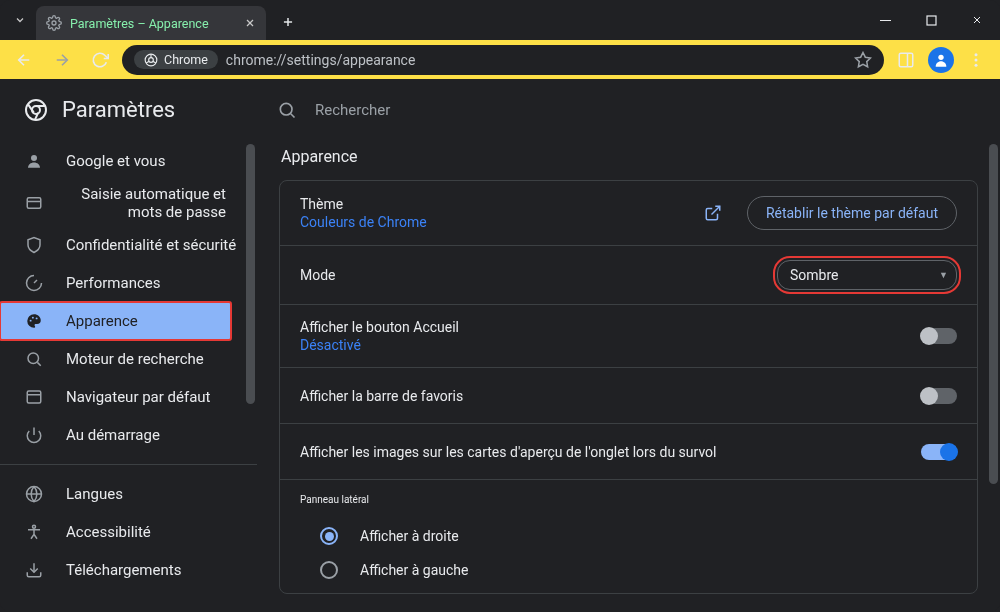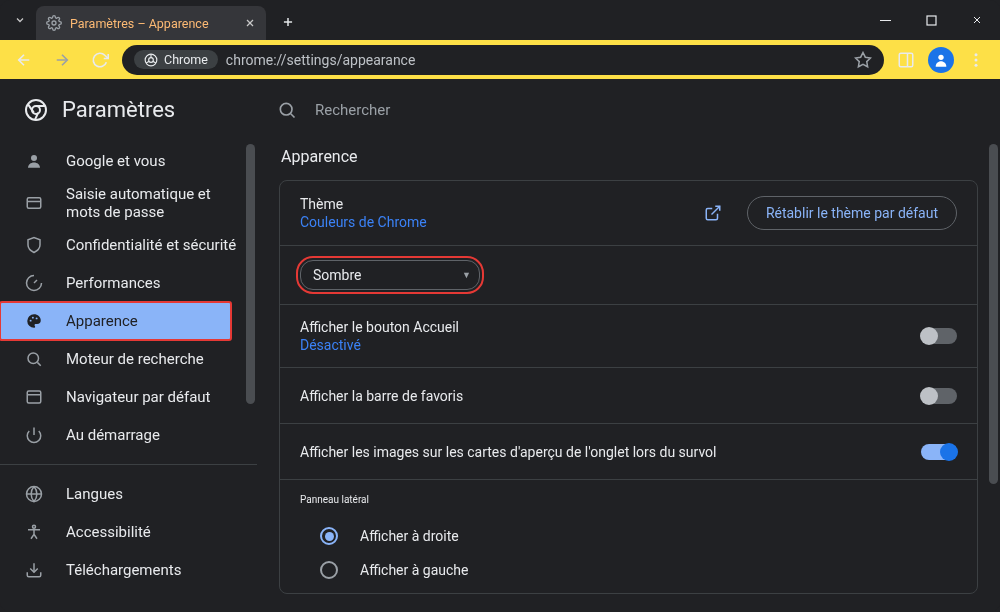--- a/index.html
+++ b/index.html
@@ -3,21 +3,21 @@
 <meta charset="utf-8">
 <style>
   * { box-sizing: border-box; margin: 0; padding: 0; font-family: "Segoe UI", Roboto, Arial, sans-serif; }
   body { background: #202124; color: #e8eaed; width: 1000px; height: 612px; overflow: hidden; border-radius: 10px; }
   
   
   .titlebar { height: 40px; background: #202124; display: flex; align-items: center; padding-left: 8px; }
   .tab-dropdown { width: 24px; height: 24px; display:flex; align-items:center; justify-content:center; color:#c8c8c8; margin-right:4px; }
   .tab { background: #35363a; height: 34px; display: flex; align-items: center; padding: 0 10px; border-radius: 8px 8px 0 0; gap: 8px; min-width: 230px; margin-top:6px;}
   .tab .favicon { color: #9aa0a6; display:flex; }
-  .tab .tab-title { font-size: 12.5px; color: #fdba74; flex:1;}
+  .tab .tab-title { font-size: 12.5px; color: #86efac; flex:1;}
   .tab .tab-close { color:#c8c8c8; font-size:13px; }
   .new-tab { width: 28px; height: 28px; display:flex; align-items:center; justify-content:center; color:#e8eaed; margin-left:8px; margin-top:4px;}
   .window-controls { margin-left:auto; display:flex; }
   .window-controls .wc { width:46px; height:40px; display:flex; align-items:center; justify-content:center; color:#e8eaed; }
 
   
   .toolbar { height: 40px; background: #fde047; display:flex; align-items:center; padding: 0 8px; gap:6px; border-bottom:1px solid #202124;}
   .nav-btn { width:32px; height:32px; display:flex; align-items:center; justify-content:center; color:#9aa0a6; border-radius:50%; }
   .nav-btn.enabled { color:#e8eaed; }
   .addr { flex:1; height:30px; background:#202124; border-radius:15px; display:flex; align-items:center; padding:0 12px; gap:8px; color:#9aa0a6; font-size:14px;}
@@ -29,21 +29,21 @@
 
   
   .page { display:flex; height:calc(612px - 80px); background:#202124;}
   .sidebar { width:257px; display:flex; flex-direction:column; border-right:0; position:relative;}
   .sidebar-header { height:59px; display:flex; align-items:center; padding-left:24px; gap:14px; font-size:22px; color:#e8eaed; font-weight:400;}
   .sidebar-scroll { flex:1; overflow:hidden; padding-top:3px; position:relative;}
   .sidebar-scrollbar { position:absolute; right:0; top:62px; width:13px; bottom:0; background:transparent;}
   .sidebar-scrollbar .thumb { position:absolute; right:2px; top:2px; width:9px; height:260px; background:#4a4d51; border-radius:5px;}
   .nav-item { height:38px; display:flex; align-items:center; padding-left:24px; gap:22px; color:#e8eaed; font-size:15px; border-radius: 0 19px 19px 0; margin-right:16px; cursor:pointer; position:relative;}
   .nav-item .ic { width:20px; display:flex; justify-content:center; color:#9aa0a6;}
-  .nav-item.two-line { height:46px; }
+  .nav-item.two-line { height:46px;text-align:right; }
   .nav-item.selected { background:#8ab4f8; color:#202124; }
   .nav-item.selected .ic { color:#202124; }
   .nav-item.highlighted { outline:2.5px solid #e53935; outline-offset:-1px; border-radius:2px; margin-right:26px;}
   .nav-divider { height:1px; background:#3c4043; margin:10px 0; }
 
   .content { flex:1; background:#202124; position:relative; overflow:hidden;}
   .searchbar { height:59px; display:flex; align-items:center; padding-left:20px; gap:18px; color:#9aa0a6; font-size:15px;}
   .content-scroll { position:absolute; top:59px; left:0; right:0; bottom:0; overflow:hidden; padding: 4px 22px 0 22px;}
   .content-scrollbar { position:absolute; right:0; top:62px; width:13px; bottom:0;}
   .content-scrollbar .thumb { position:absolute; right:2px; top:2px; width:9px; height:340px; background:#4a4d51; border-radius:5px;}
@@ -324,20 +324,23 @@
           <div class="open-ic">
               <svg width="18" height="18" viewBox="0 0 24 24" fill="none" stroke="currentColor" stroke-width="2">
                 <path d="M18 13v6a2 2 0 0 1-2 2H5a2 2 0 0 1-2-2V8a2 2 0 0 1 2-2h6"></path>
                 <polyline points="15 3 21 3 21 9"></polyline>
                 <line x1="10" y1="14" x2="21" y2="3"></line>
               </svg>
             </div>
           <button class="reset-btn">Rétablir le thème par défaut</button>
         </div>
         <div class="row">
+          <div class="labels">
+              <div class="lbl">Mode</div>
+            </div>
           <div class="dropdown highlighted">
             <span>Sombre</span>
             <span class="caret">▼</span>
           </div>
         </div>
         <div class="row">
           <div class="labels">
             <div class="lbl">Afficher le bouton Accueil</div>
             <div class="sub">Désactivé</div>
           </div>

